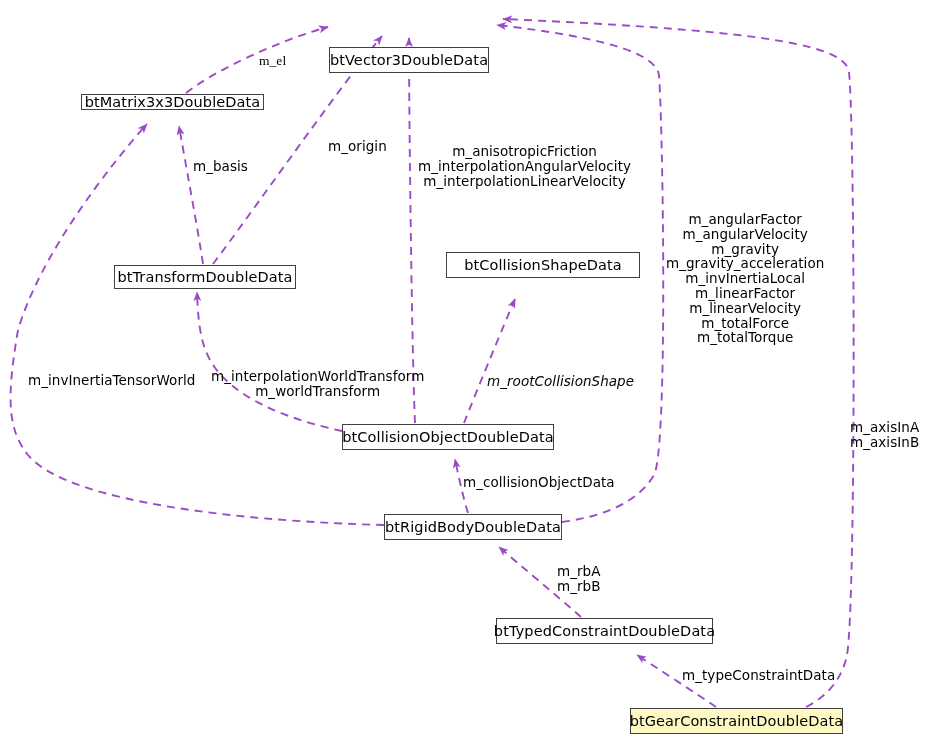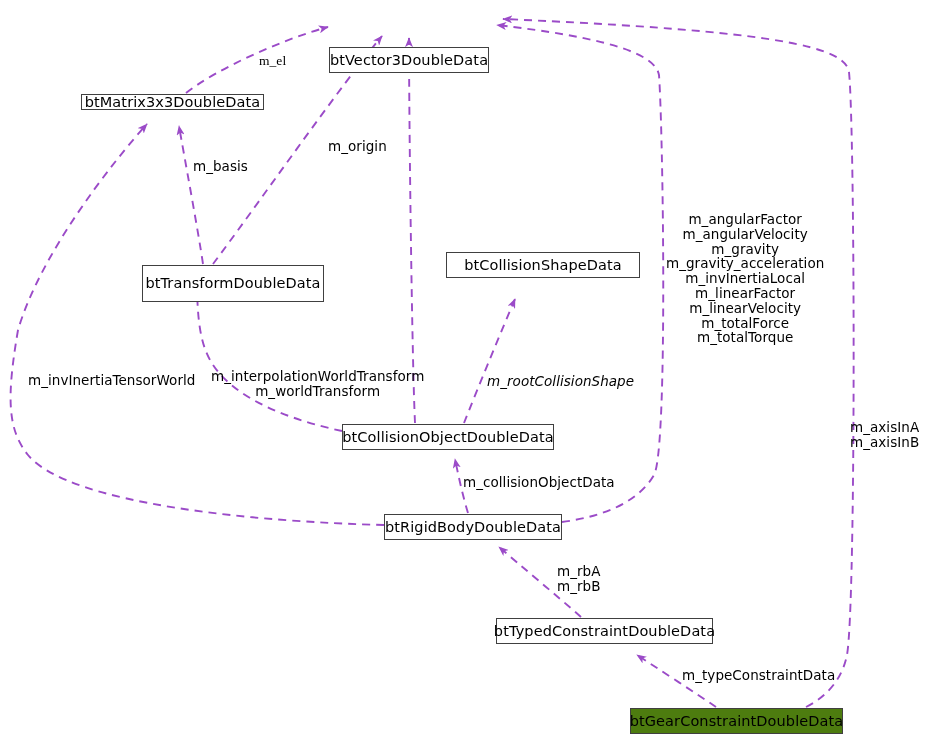--- a/index.html
+++ b/index.html
@@ -31,21 +31,21 @@
     font-size: 14.5px;
     line-height: 1;
     display: flex;
     align-items: center;
     justify-content: center;
     white-space: nowrap;
     z-index: 5;
     letter-spacing: 0.1px;
   }
   .node.highlight {
-    background: #4d7c0f;
+    background: #fef9c3;
     border-color: #404040;
   }
   .node .node-label {
     display: block;
     padding: 0 9px;
   }
   .edge-label {
     position: absolute;
     color: #000000;
     font-size: 13.5px;
@@ -97,21 +97,21 @@
   </svg>
 
   <div class="node" style="left:329px;top:5px;width:160px;height:26px;margin-top:42px;">
     <span class="node-label">btVector3DoubleData</span>
   </div>
 
   <div class="node" style="left:81px;top:94px;width:183px;height:16px;">
     <span class="node-label">btMatrix3x3DoubleData</span>
   </div>
 
-  <div class="node" style="left:114px;top:265px;width:182px;height:37px;margin-left:28px;">
+  <div class="node" style="left:114px;top:265px;width:182px;height:24px;">
     <span class="node-label">btTransformDoubleData</span>
   </div>
 
   <div class="node" style="left:446px;top:252px;width:194px;height:26px;">
     <span class="node-label">btCollisionShapeData</span>
   </div>
 
   <div class="node" style="left:342px;top:424px;width:212px;height:26px;">
     <span class="node-label">btCollisionObjectDoubleData</span>
   </div>
@@ -127,20 +127,23 @@
   <div class="node highlight" style="left:630px;top:708px;width:213px;height:26px;">
     <span class="node-label">btGearConstraintDoubleData</span>
   </div>
 
   <div class="edge-label l" style="left:259px;top:54px;font-family:Liberation Serif, serif;">m_el</div>
 
   <div class="edge-label l" style="left:328px;top:99px;margin-top:40px;">m_origin</div>
 
   <div class="edge-label l" style="left:193px;top:159px;">m_basis</div>
 
+  <div class="edge-label c" style="left:418px;top:144px;">m_anisotropicFriction
+m_interpolationAngularVelocity
+m_interpolationLinearVelocity</div>
 
   <div class="edge-label c" style="left:666px;top:212px;">m_angularFactor
 m_angularVelocity
 m_gravity
 m_gravity_acceleration
 m_invInertiaLocal
 m_linearFactor
 m_linearVelocity
 m_totalForce
 m_totalTorque</div>

